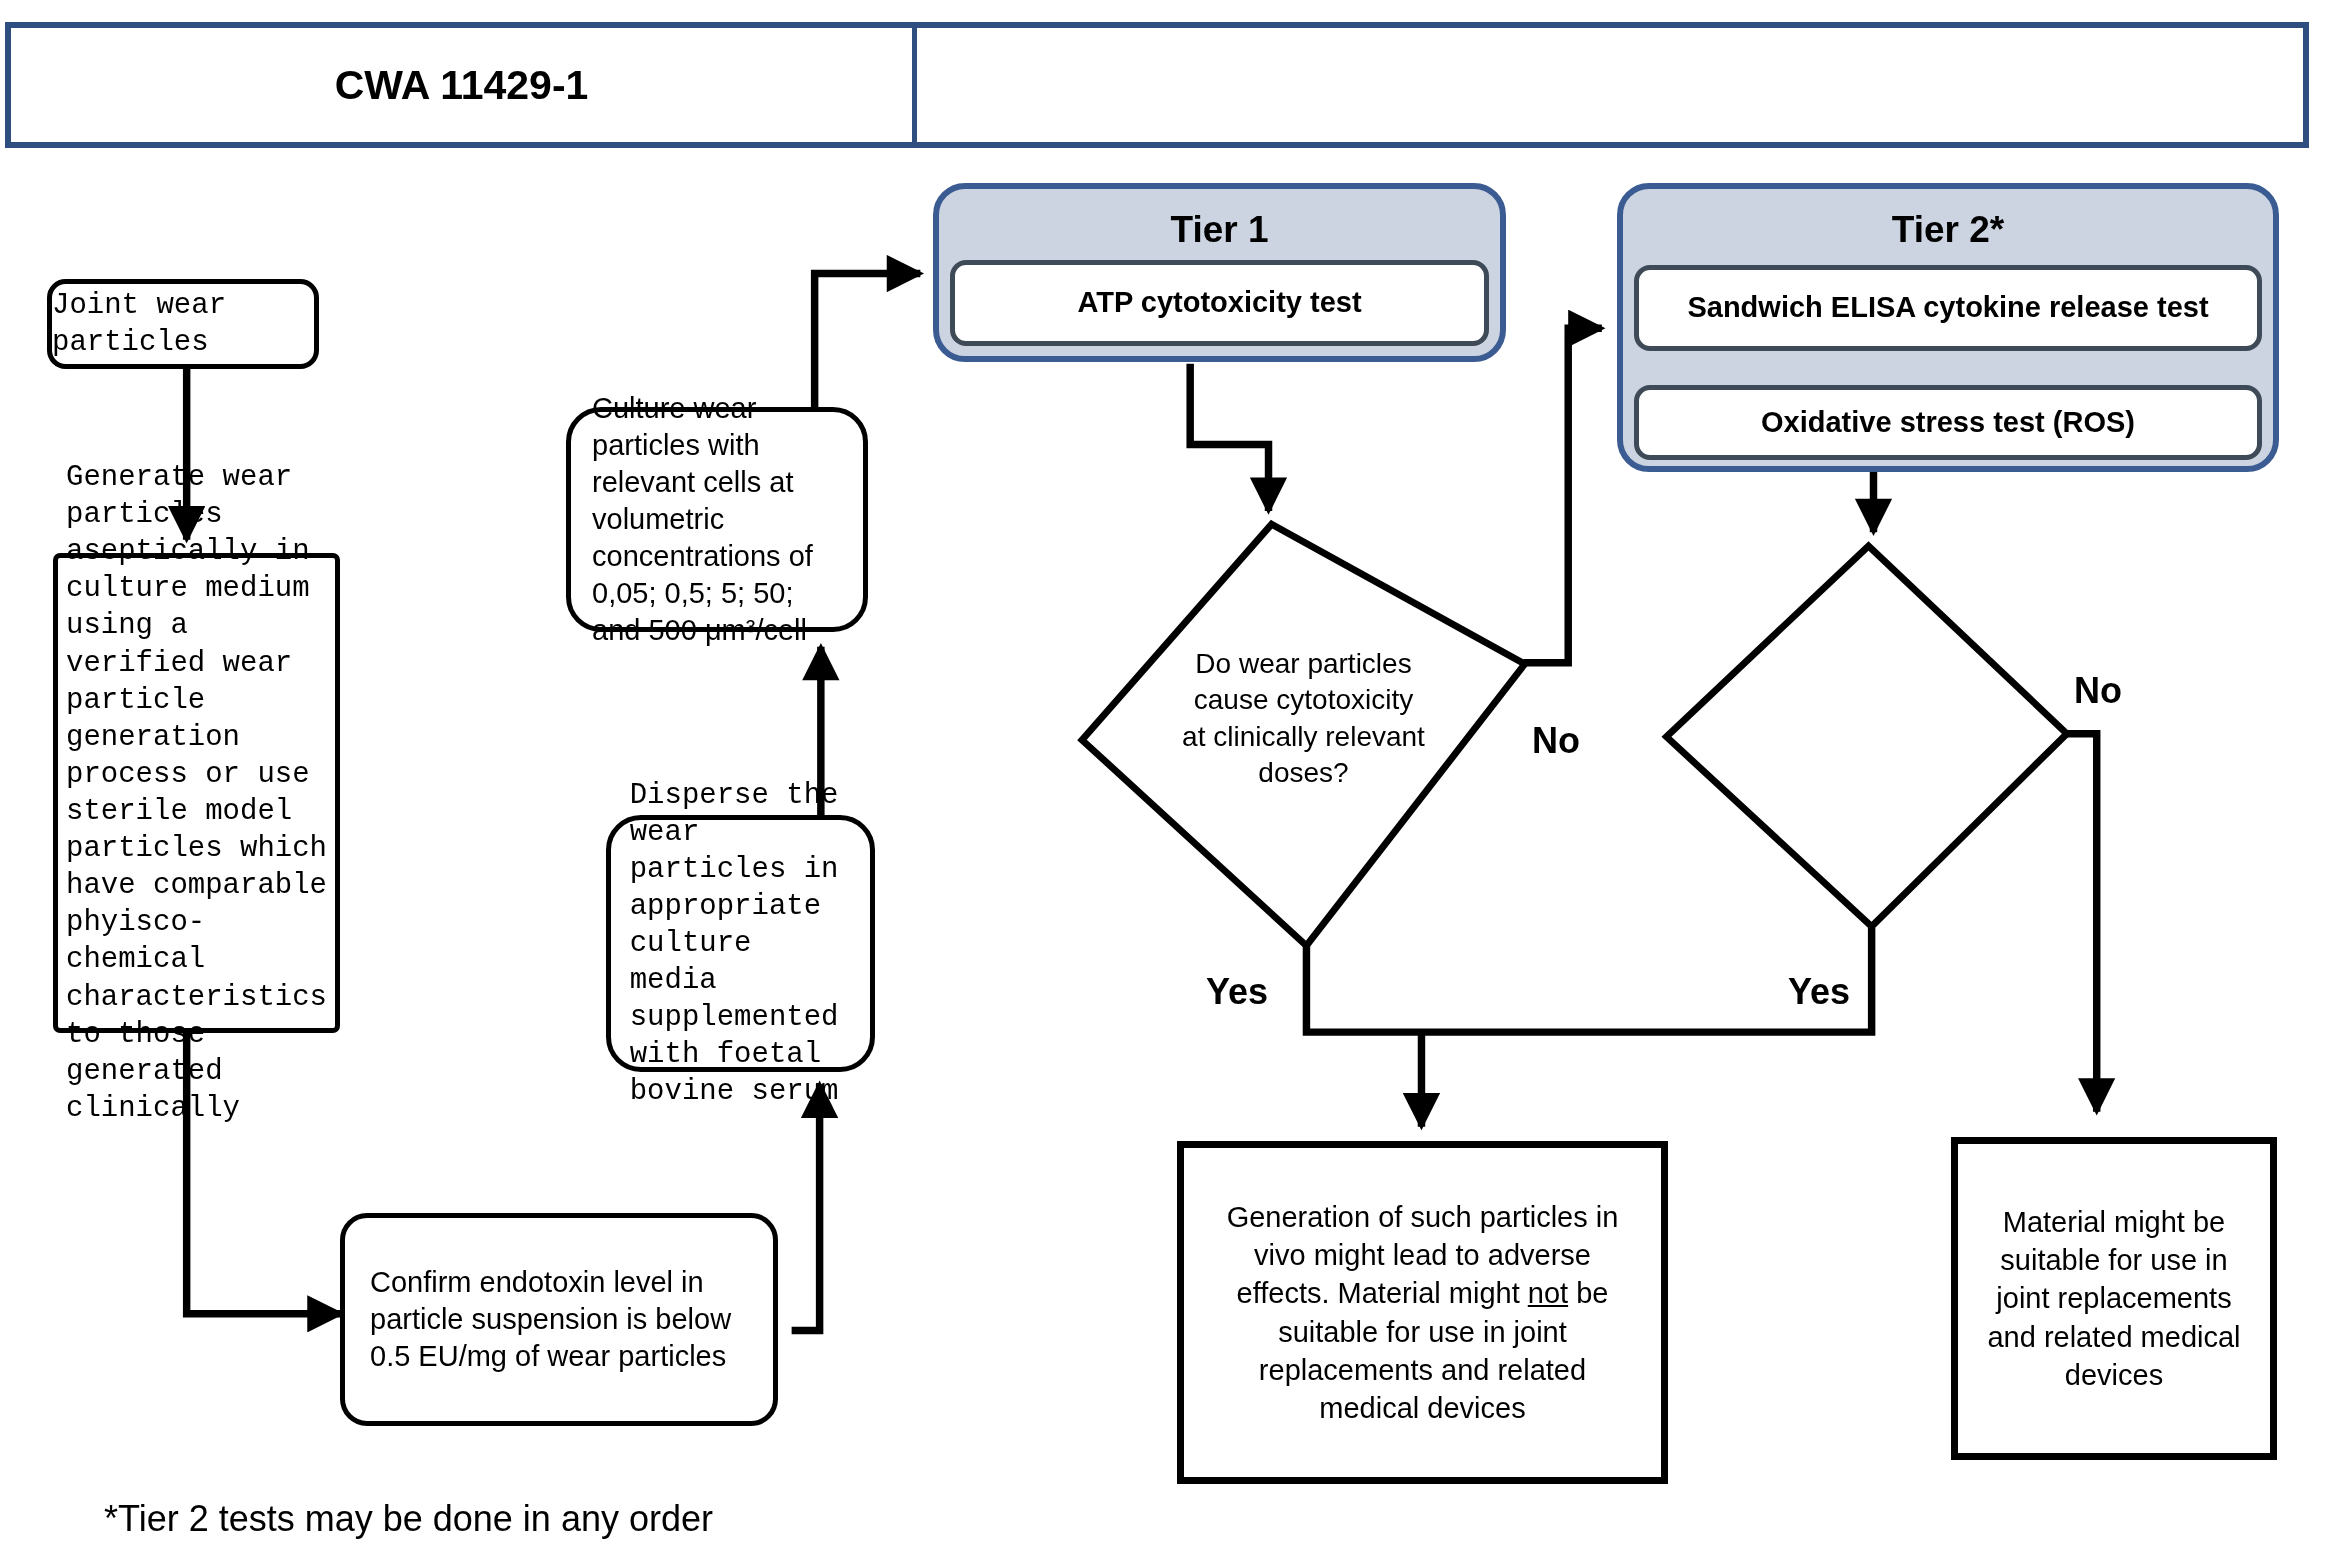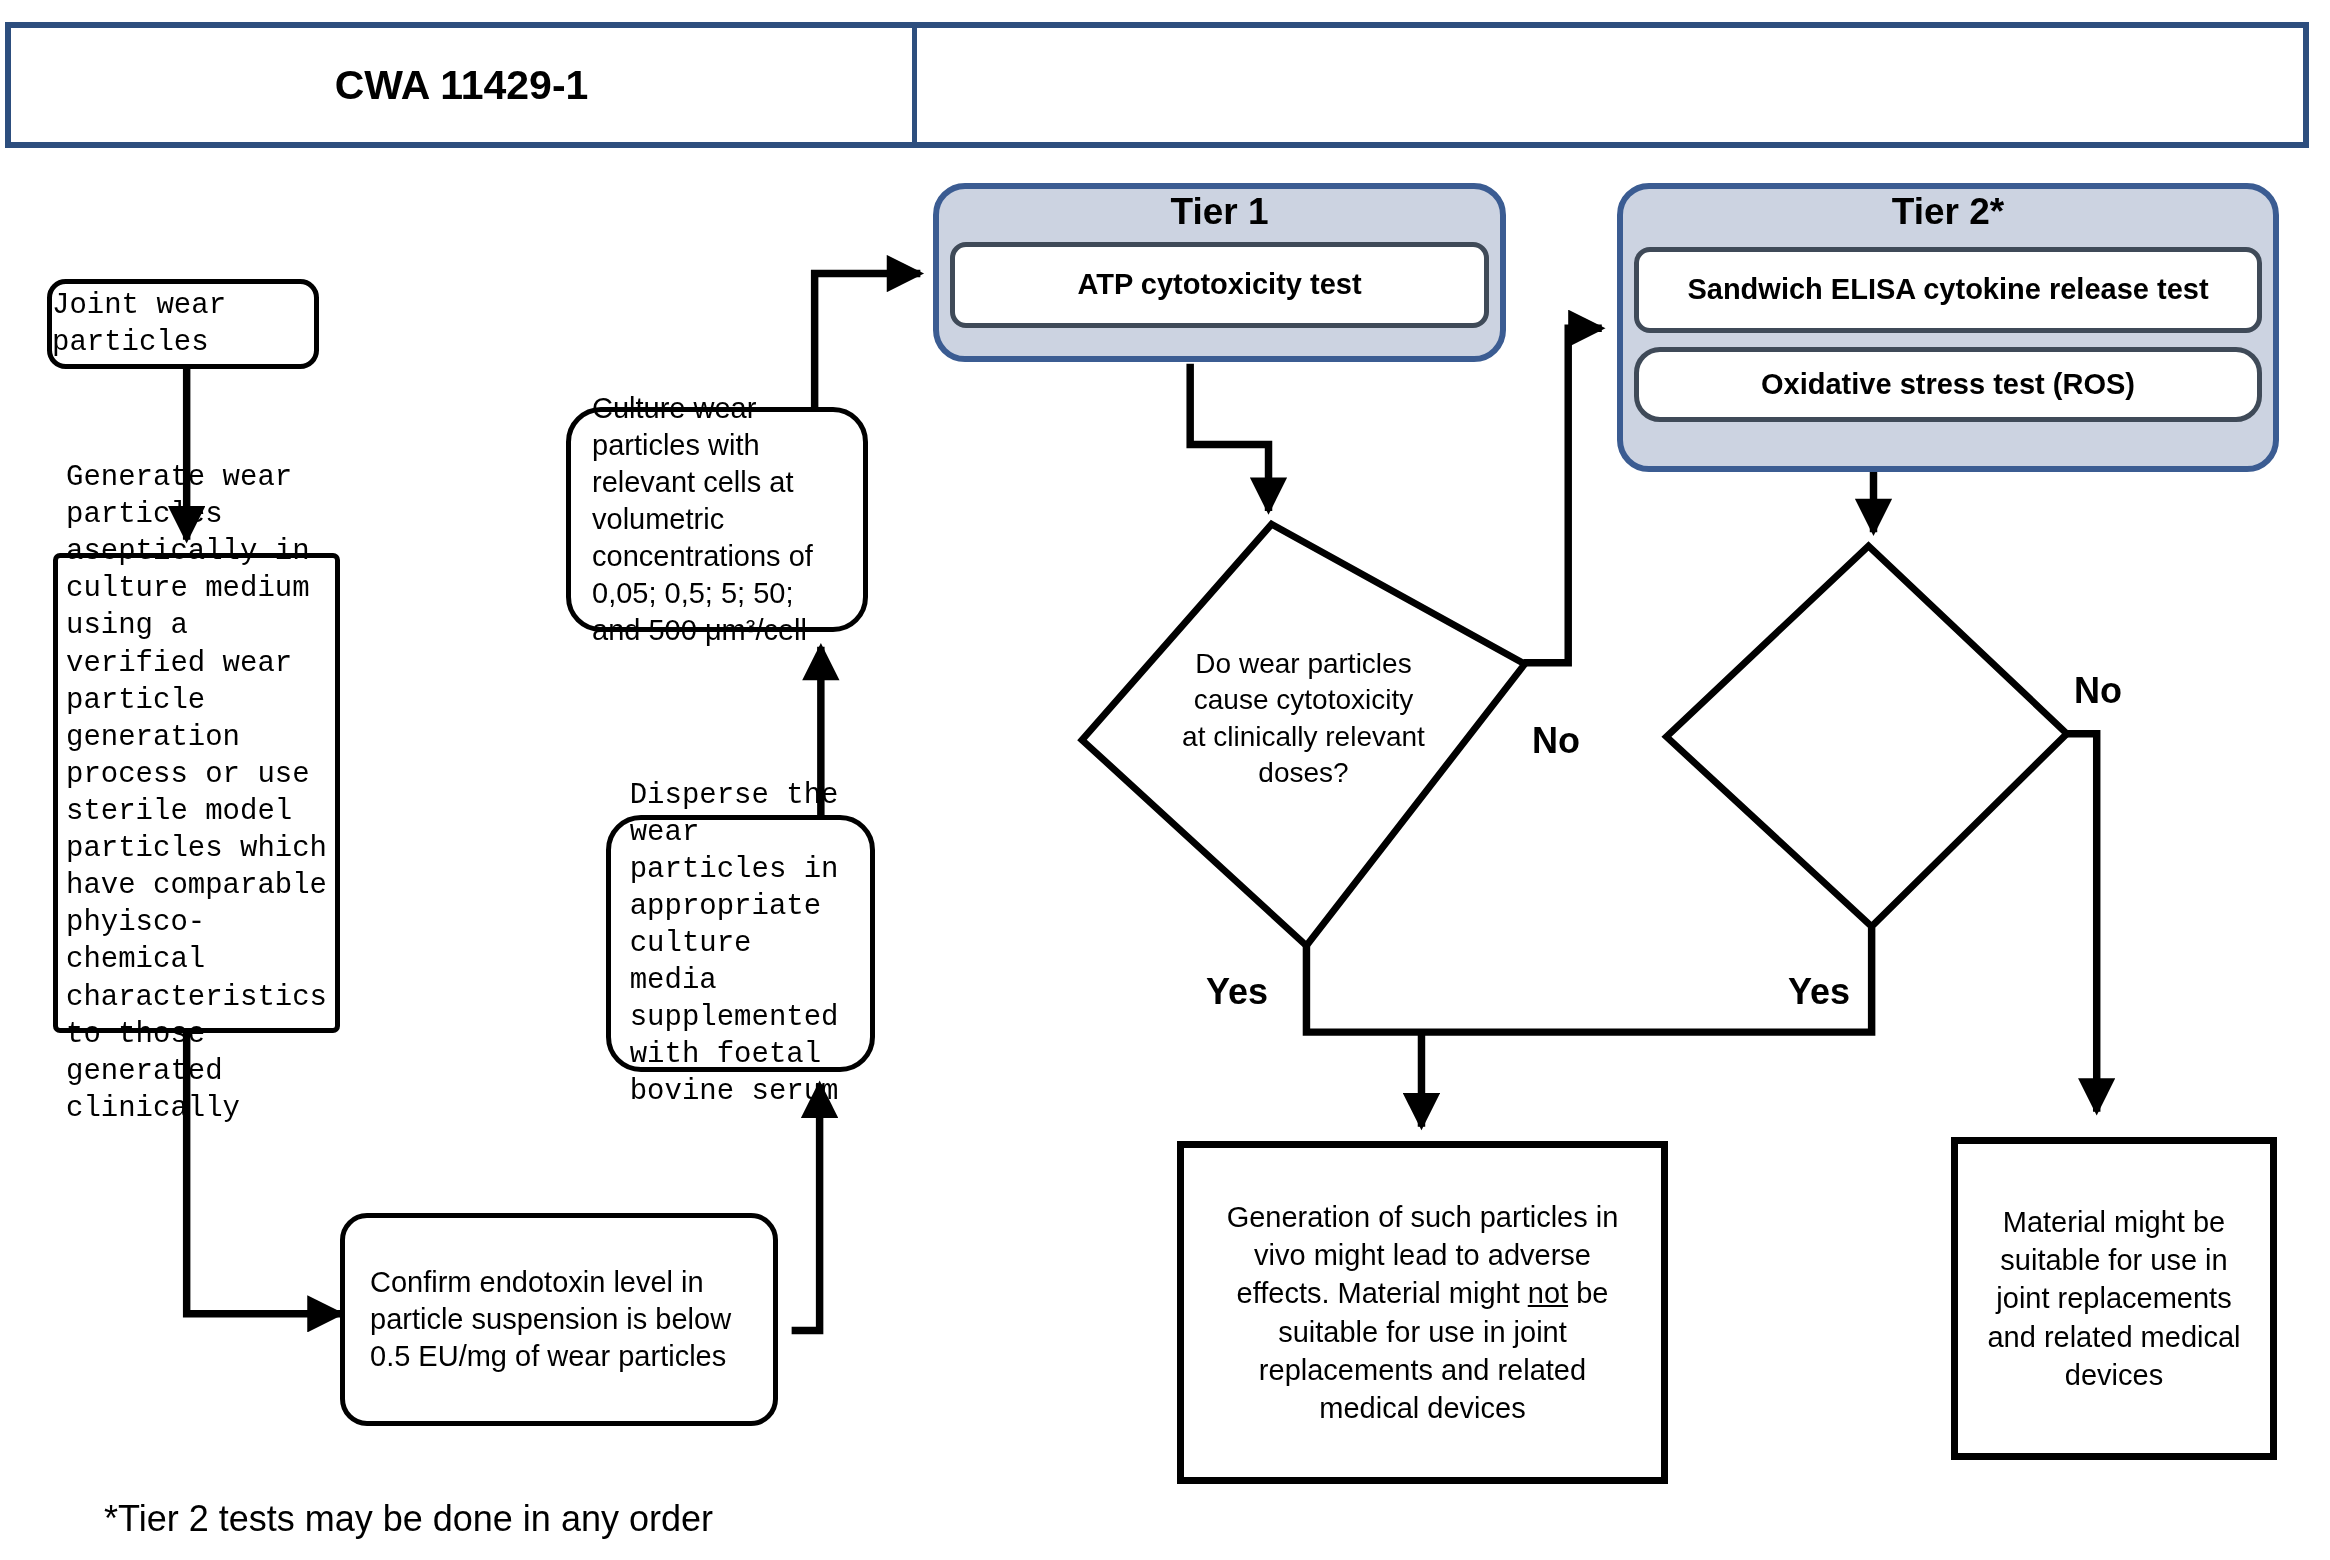--- a/index.html
+++ b/index.html
@@ -13,21 +13,21 @@
   .hdr-left{width:901px;border-right:5.6px solid #2d4e7e;}
   .hdr-right{flex:1;}
 
   
   .pbox{background:#fff;border:5.6px solid #000;border-radius:29px;font-size:29px;line-height:1.28;}
   .pbox.center{display:flex;align-items:center;justify-content:center;text-align:left;font-family:Liberation Mono, monospace;}
   .pbox.left{display:flex;align-items:center;text-align:left;}
 
   
   .tier{background:#ccd3e1;border:6.2px solid #3b5c92;border-radius:32px;display:flex;flex-direction:column;align-items:center;}
-  .tier-title{font-size:37px;font-weight:bold;margin-top:2px;}
+  .tier-title{font-size:37px;font-weight:bold;margin-top:20px;}
   .tbox{background:#fff;border:5.6px solid #3f4a58;border-radius:16px;width:calc(100% - 32px);
         display:flex;align-items:center;justify-content:center;font-weight:bold;font-size:29px;}
 
   
   .rbox{background:#fff;border:7.5px solid #000;font-size:29px;line-height:1.32;
         display:flex;align-items:center;justify-content:center;text-align:center;}
 
   .dtext{text-align:center;font-size:28px;line-height:1.3;}
   .lbl{font-size:36px;font-weight:bold;text-align:center;}
   .footnote{font-size:36px;}
@@ -93,21 +93,21 @@
     <div class="tbox" style="height:76px;margin-top:8.7px;">
       <span>ATP cytotoxicity test</span>
     </div>
   </div>
 
   <div class="abs tier" style="left:1617px;top:183px;width:662px;height:289px;">
     <div class="tier-title">Tier 2*</div>
     <div class="tbox" style="height:76px;margin-top:13.7px;">
       <span>Sandwich ELISA cytokine release test</span>
     </div>
-    <div class="tbox" style="height:65px;margin-top:14px;border-radius:26px;">
+    <div class="tbox" style="height:65px;margin-top:34px;">
       <span>Oxidative stress test (ROS)</span>
     </div>
   </div>
 
   <div class="abs dtext" style="left:1179px;top:646px;width:249px;">Do  wear particles cause cytotoxicity at clinically relevant doses?</div>
 
   <div class="abs lbl" style="left:1175px;top:971px;width:124px;">Yes</div>
   <div class="abs lbl" style="left:1494px;top:720px;width:124px;">No</div>
   <div class="abs lbl" style="left:1757px;top:971px;width:124px;">Yes</div>
   <div class="abs lbl" style="left:2036px;top:670px;width:124px;">No</div>

